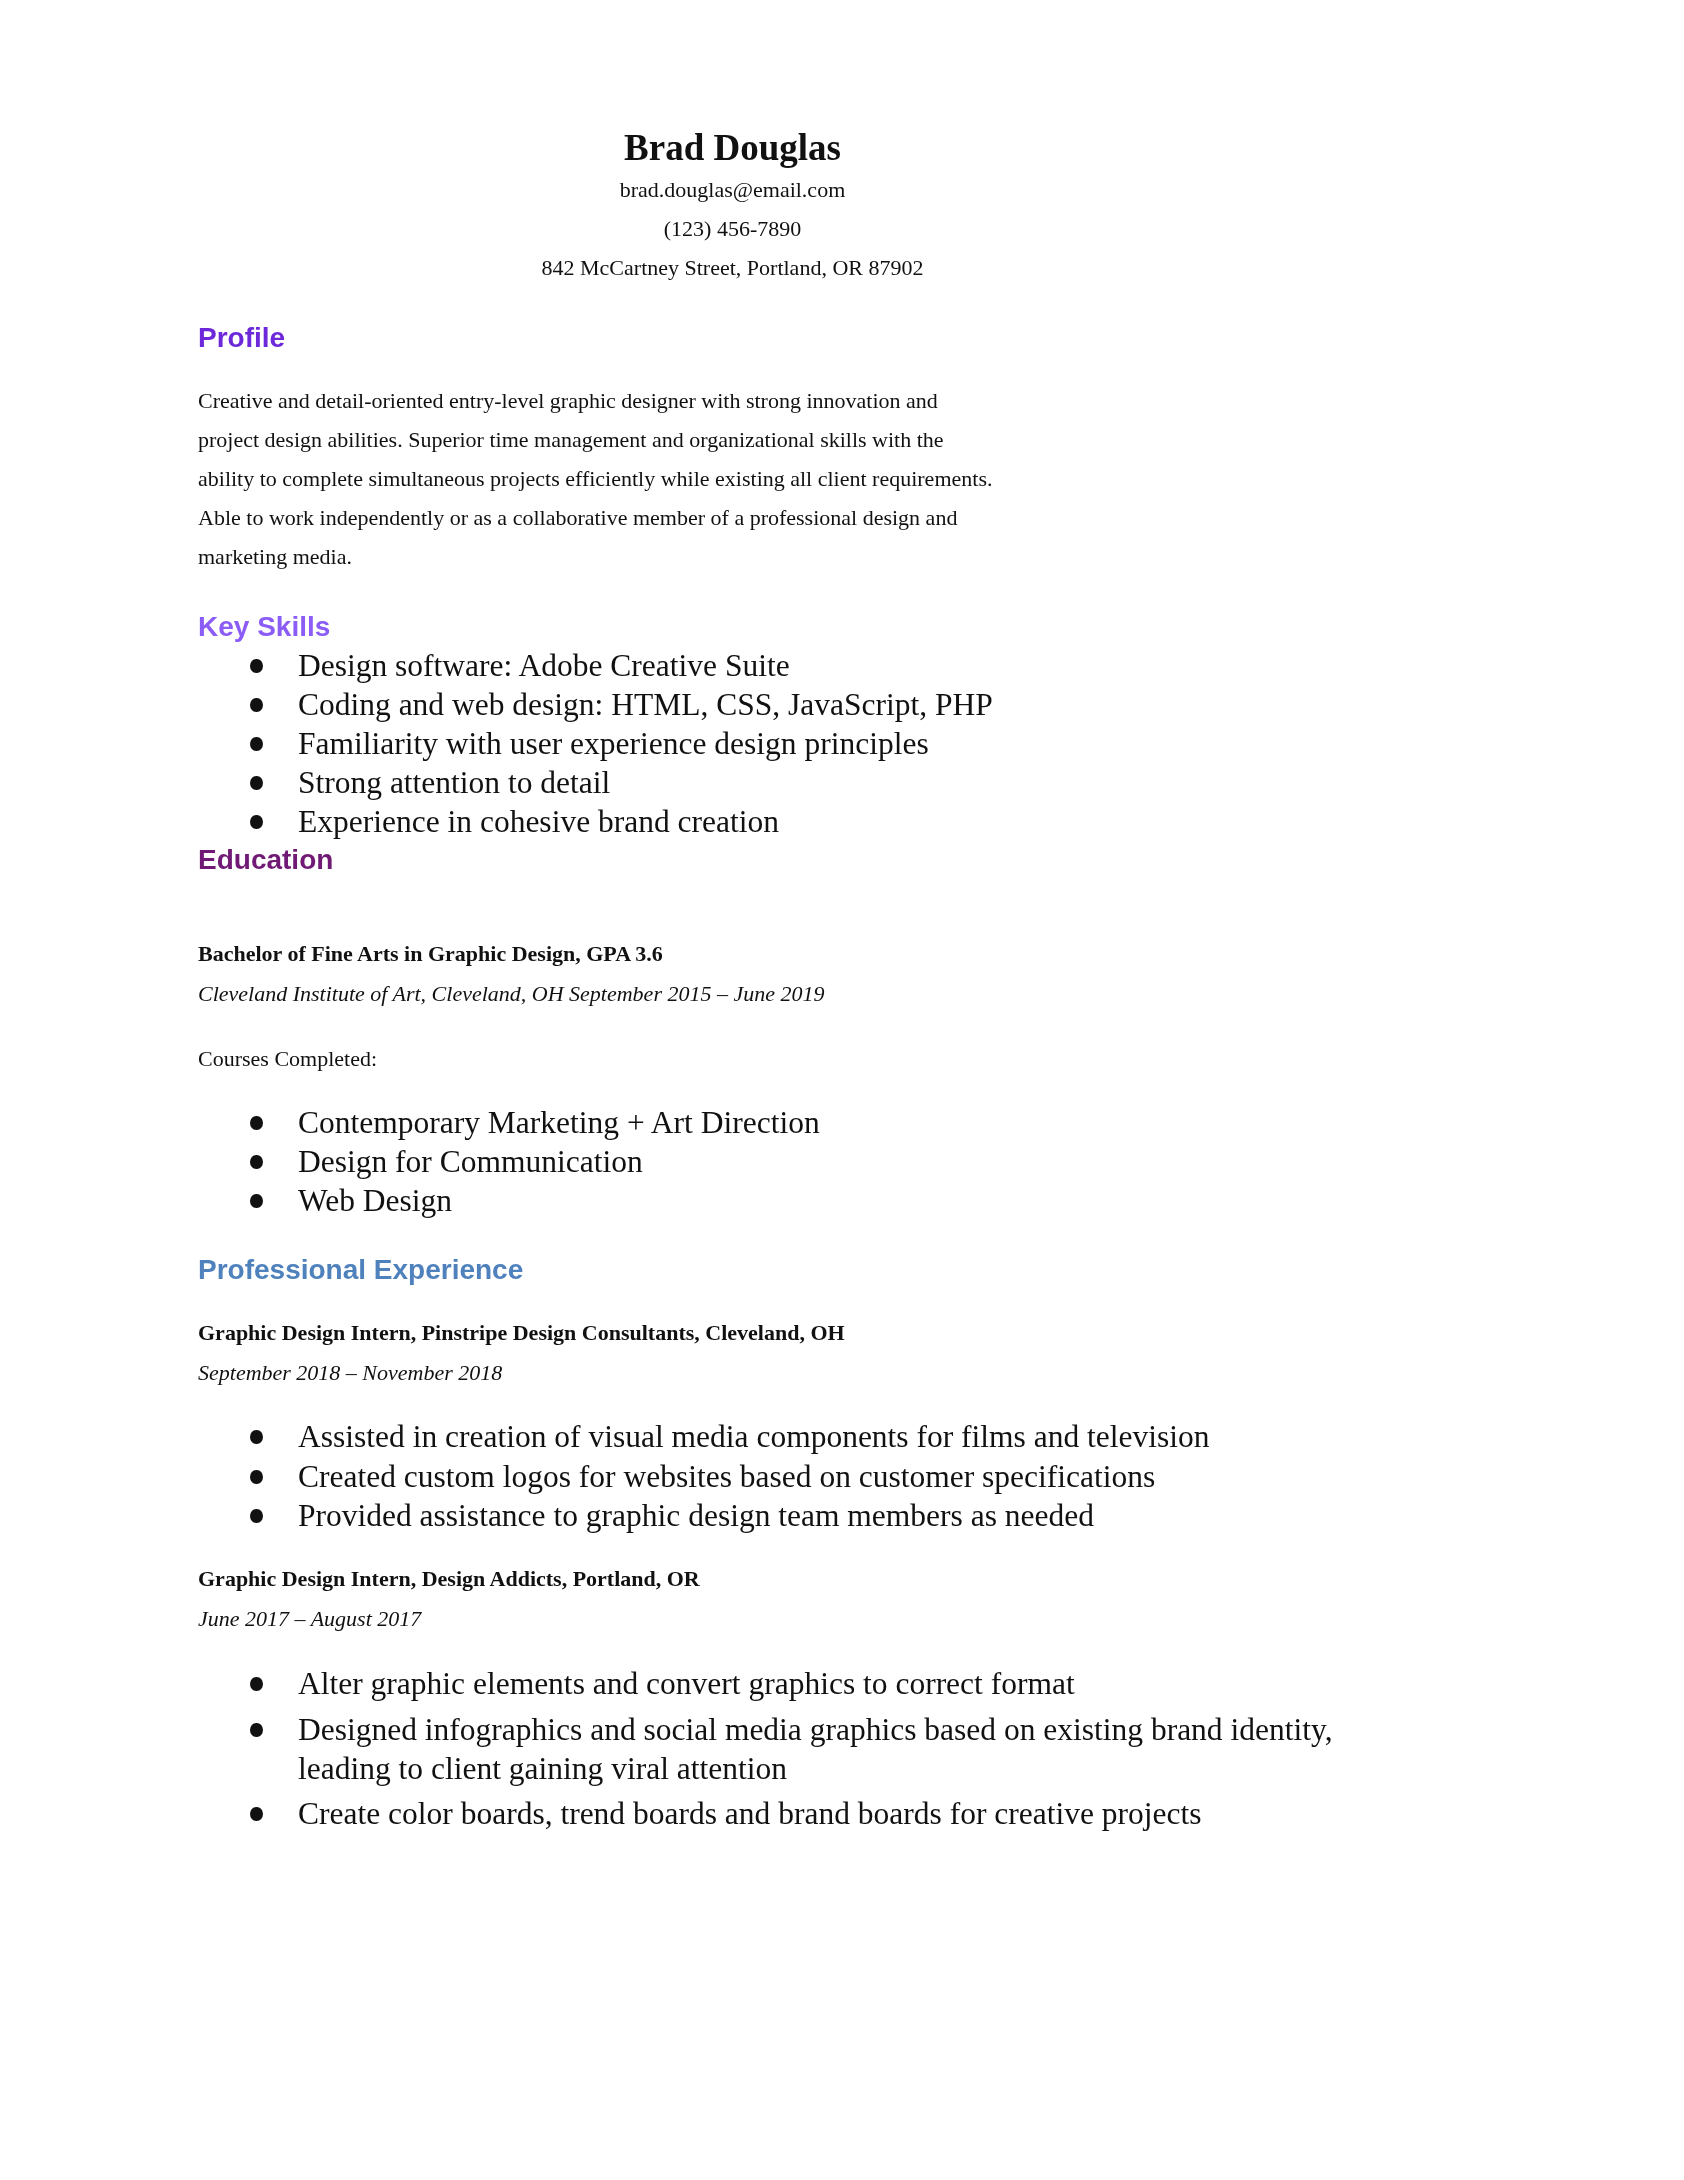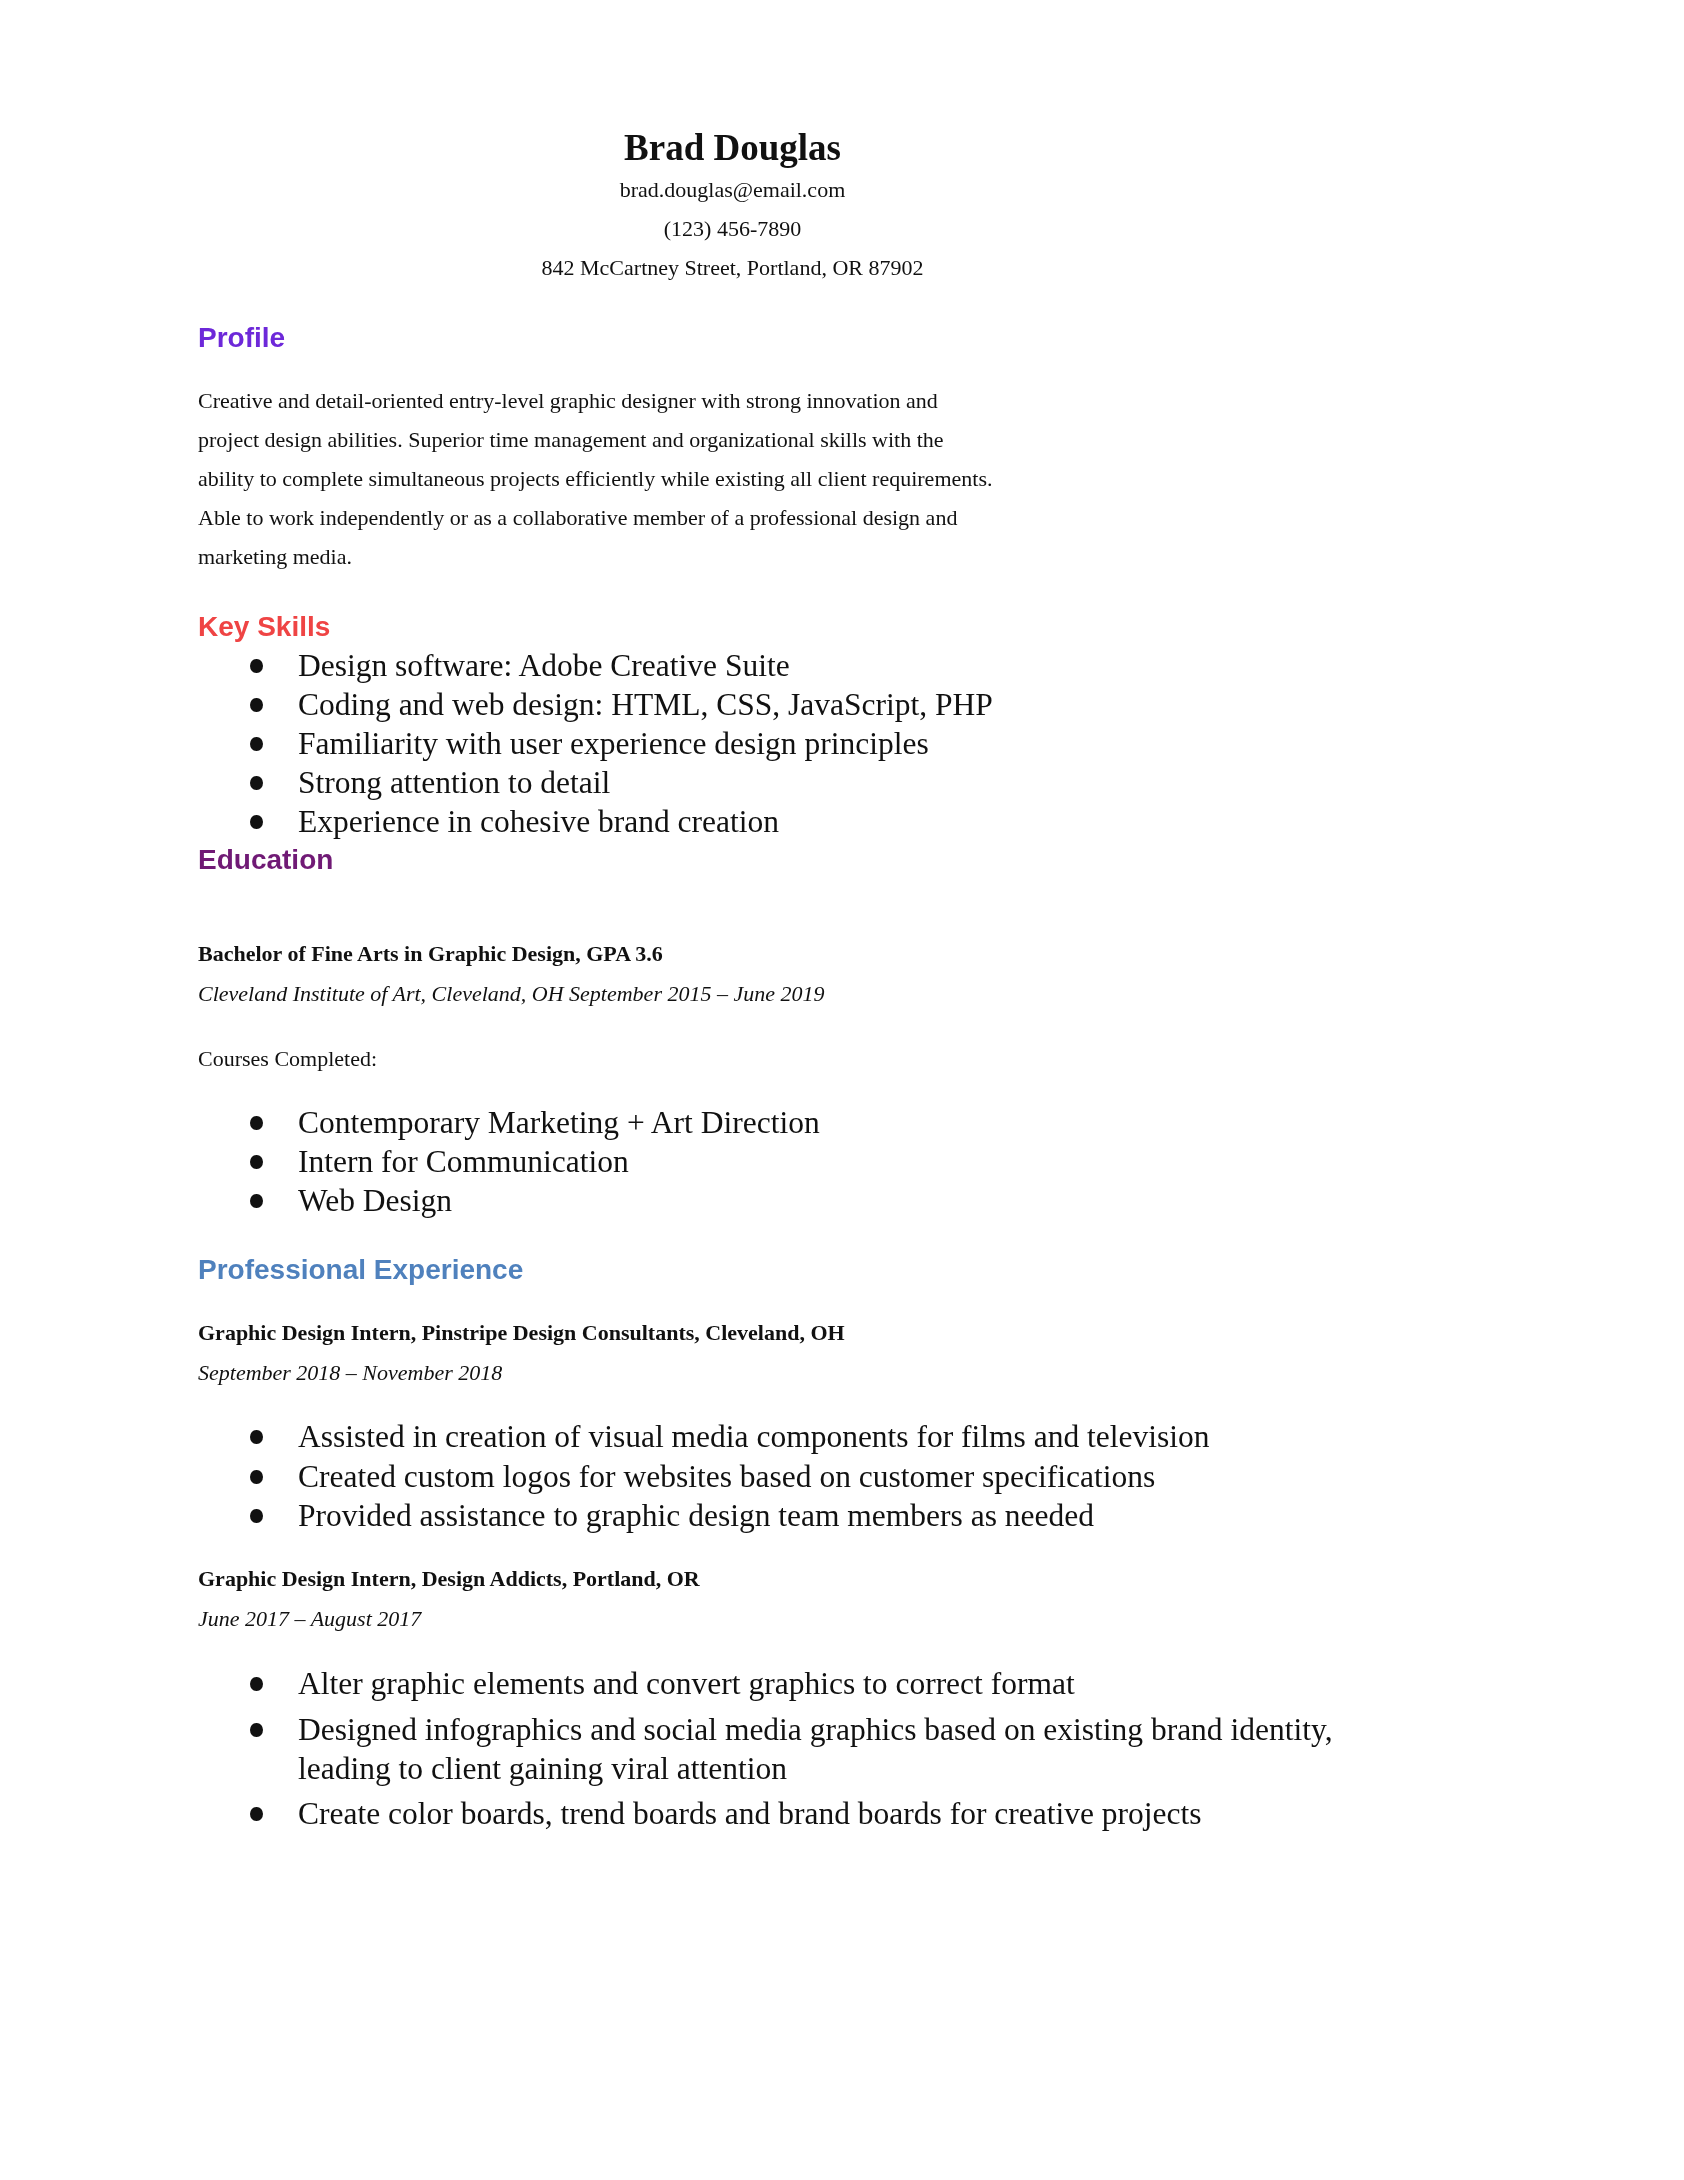--- a/index.html
+++ b/index.html
@@ -38,21 +38,21 @@
 
   <div class="line heading" style="top: 318px; color: #6d28d9;">Profile</div>
   <div>
     <div class="line body-text" style="top:381px;">Creative and detail-oriented entry-level graphic designer with strong innovation and</div>
     <div class="line body-text" style="top:420px;">project design abilities. Superior time management and organizational skills with the</div>
     <div class="line body-text" style="top:459px;">ability to complete simultaneous projects efficiently while existing all client requirements.</div>
     <div class="line body-text" style="top:498px;">Able to work independently or as a collaborative member of a professional design and</div>
     <div class="line body-text" style="top:537px;">marketing media.</div>
   </div>
 
-  <div class="line heading" style="top: 607px; color: #ef4444; text-align: center;">Key Skills</div>
+  <div class="line heading" style="top: 607px; color: #8b5cf6; text-align: center;">Key Skills</div>
   <div>
     <div class="bullet-row" style="top:646px;">
         <span class="bullet-dot"></span>
         <span class="bullet-text">Design software: Adobe Creative Suite</span>
       </div>
     <div class="bullet-row" style="top:685px;">
         <span class="bullet-dot"></span>
         <span class="bullet-text">Coding and web design: HTML, CSS, JavaScript, PHP</span>
       </div>
     <div class="bullet-row" style="top:724px;">
@@ -73,21 +73,21 @@
   <div class="line body-text bold" style="top:934px;">Bachelor of Fine Arts in Graphic Design, GPA 3.6</div>
   <div class="line body-text italic" style="top:974px;">Cleveland Institute of Art, Cleveland, OH September 2015 – June 2019</div>
   <div class="line body-text" style="top:1039px;">Courses Completed:</div>
   <div>
     <div class="bullet-row" style="top:1103px;">
         <span class="bullet-dot"></span>
         <span class="bullet-text">Contemporary Marketing + Art Direction</span>
       </div>
     <div class="bullet-row" style="top:1142px;">
         <span class="bullet-dot"></span>
-        <span class="bullet-text">Intern for Communication</span>
+        <span class="bullet-text">Design for Communication</span>
       </div>
     <div class="bullet-row" style="top:1181px;">
         <span class="bullet-dot"></span>
         <span class="bullet-text">Web Design</span>
       </div>
   </div>
 
   <div class="line heading" style="top: 1250px; color: rgb(79, 129, 189);">Professional Experience</div>
 
   <div>

